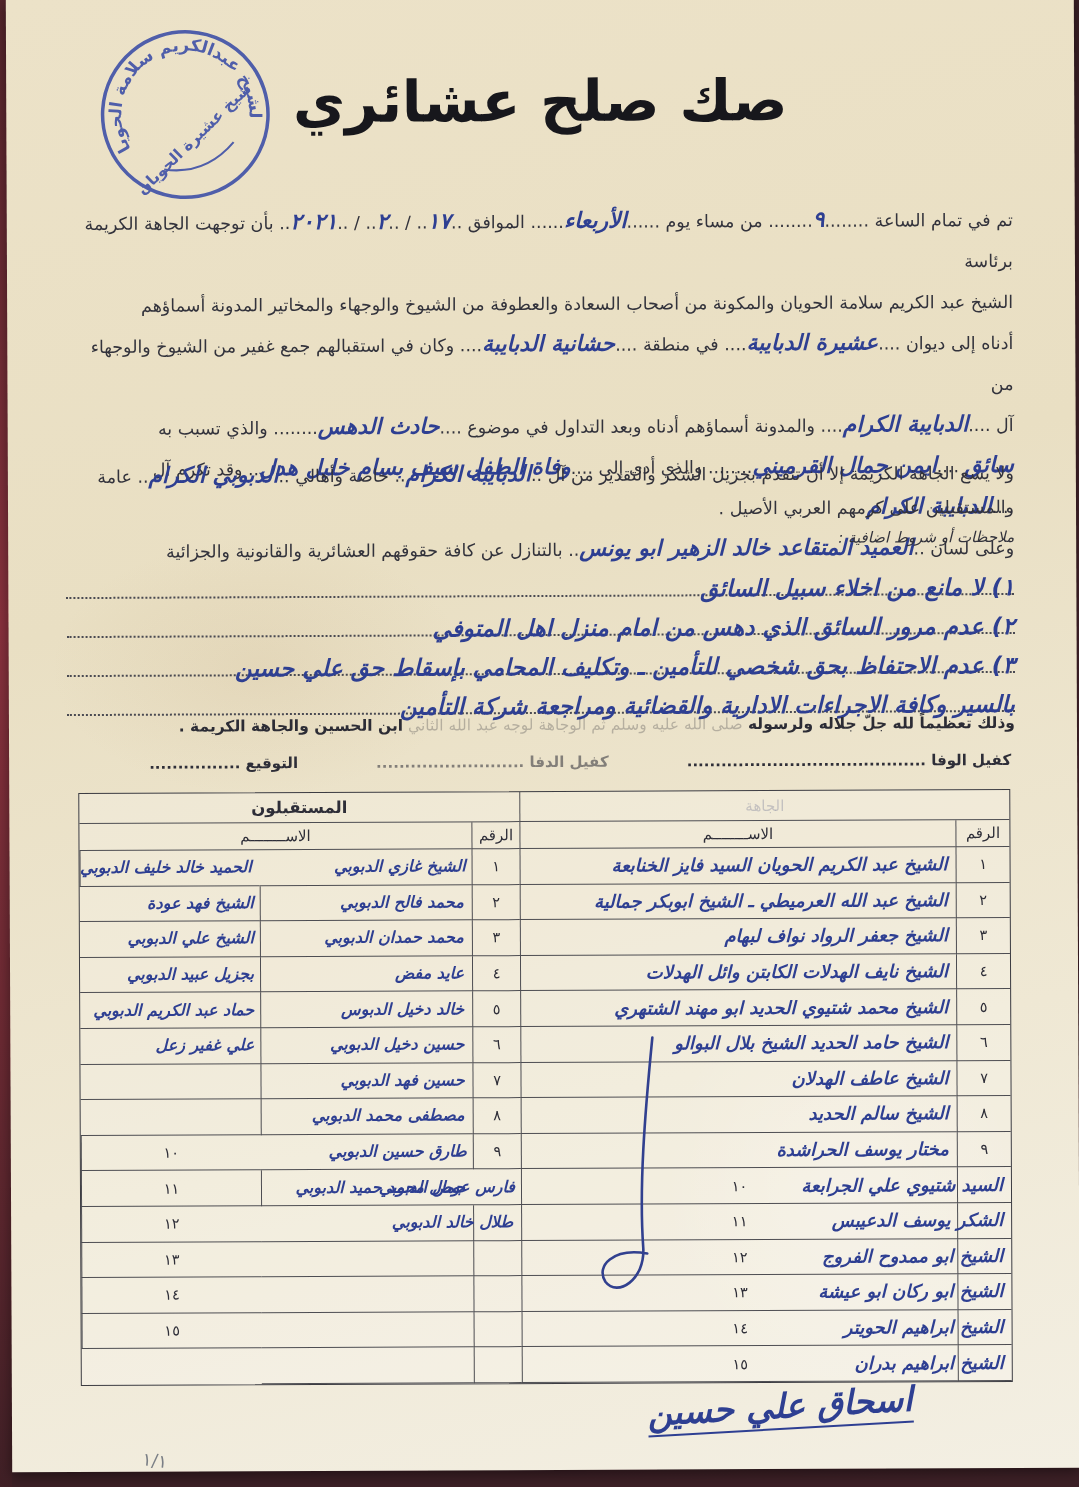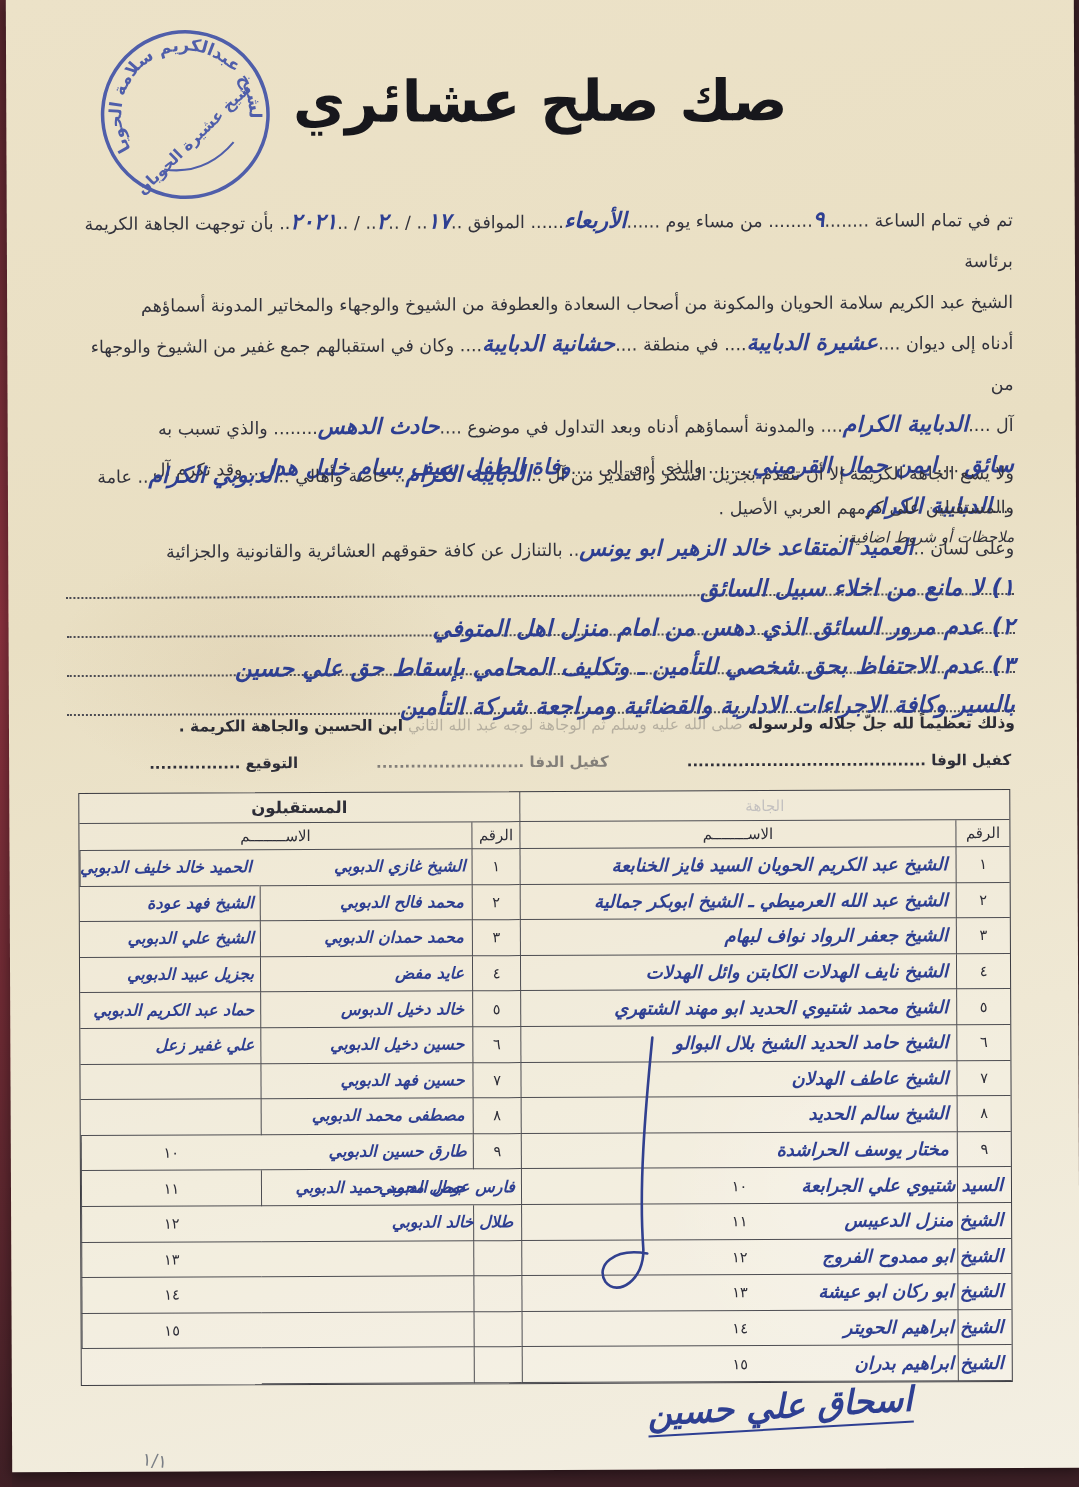--- a/index.html
+++ b/index.html
@@ -242,21 +242,21 @@
       </div>
       <div class="cell c-num">١٠</div>
       <div class="cell c-sig edge">
         <span class="hw">فارس عوض الدبوبي</span>
       </div>
       <div class="cell c-name c-recv">
         <span class="hw">جمال محمد حميد الدبوبي</span>
       </div>
       <div class="cell c-num">١١</div>
       <div class="cell c-name">
-        <span class="hw">الشيخ منزل الدعيبس</span>
+        <span class="hw">الشكر يوسف الدعيبس</span>
       </div>
       <div class="cell c-num">١١</div>
       <div class="cell c-name c-recv">
         <span class="hw">طلال خالد الدبوبي</span>
       </div>
       <div class="cell c-sig edge"></div>
       <div class="cell c-num">١٢</div>
       <div class="cell c-name">
         <span class="hw">الشيخ ابو ممدوح الفروج</span>
       </div>

